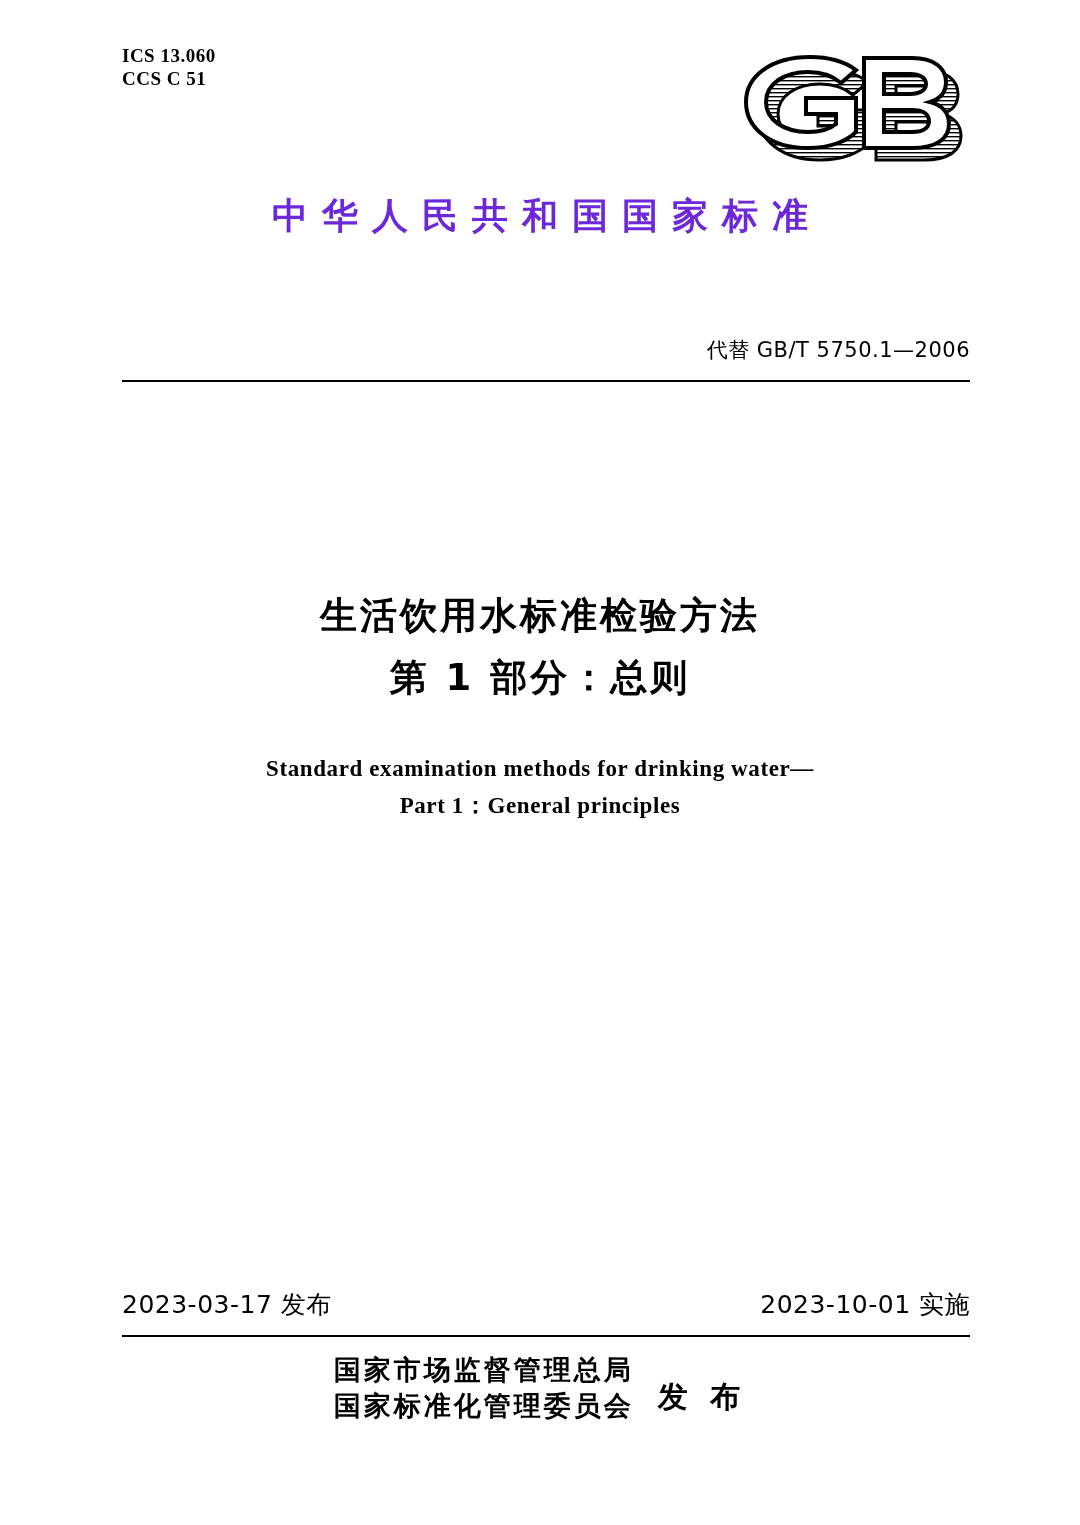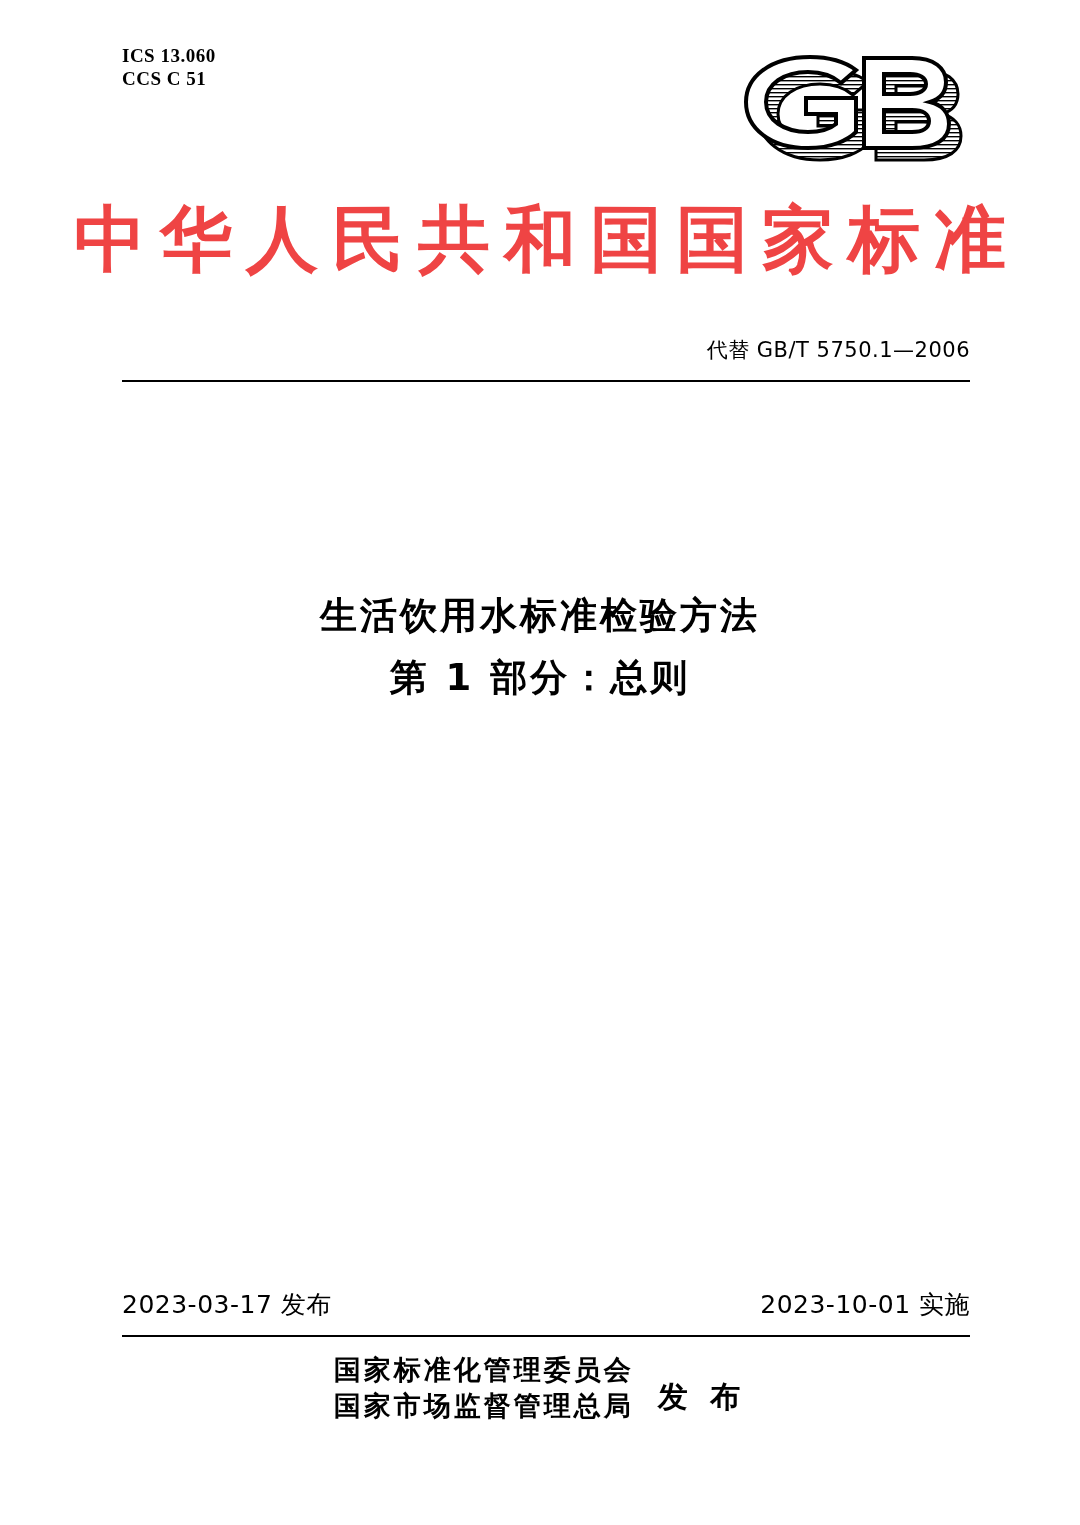--- a/index.html
+++ b/index.html
@@ -49,24 +49,24 @@
 
   
   .national-title {
     position: absolute;
     left: 0;
     right: 0;
     top: 192px;
     text-align: center;
     font-family: "DejaVu Sans", "Liberation Sans", sans-serif;
     font-weight: bold;
-    font-size: 72px;
+    font-size: 36px;
     letter-spacing: 14px;
     text-indent: 14px;
-    color: #ef4444;
+    color: #6d28d9;
     white-space: nowrap;
   }
 
   
   .std-number {
     position: absolute;
     right: 110px;
     top: 296px;
     text-align: right;
     font-family: "Liberation Serif", serif;
@@ -212,27 +212,31 @@
 
   <div class="std-replaces">代替 GB/T 5750.1—2006</div>
 
   <div class="rule-top"></div>
 
   <div class="title-cn">
     <span>生活饮用水标准检验方法</span>
     <span class="line2">第 1 部分：总则</span>
   </div>
 
+  <div class="title-en">
+    <span class="l1">Standard examination methods for drinking water—</span>
+    <span class="l2">Part 1：General principles</span>
+  </div>
 
   <div class="date-left">2023-03-17 发布</div>
   <div class="date-right">2023-10-01 实施</div>
 
   <div class="rule-bottom"></div>
 
   <div class="issuer">
     <div class="issuer-names">
+      <div>国家市场监督管理总局</div>
       <div>国家标准化管理委员会</div>
-      <div>国家市场监督管理总局</div>
     </div>
     <div class="issuer-publish">发 布</div>
   </div>
 
 </div>
 
 </body></html>

